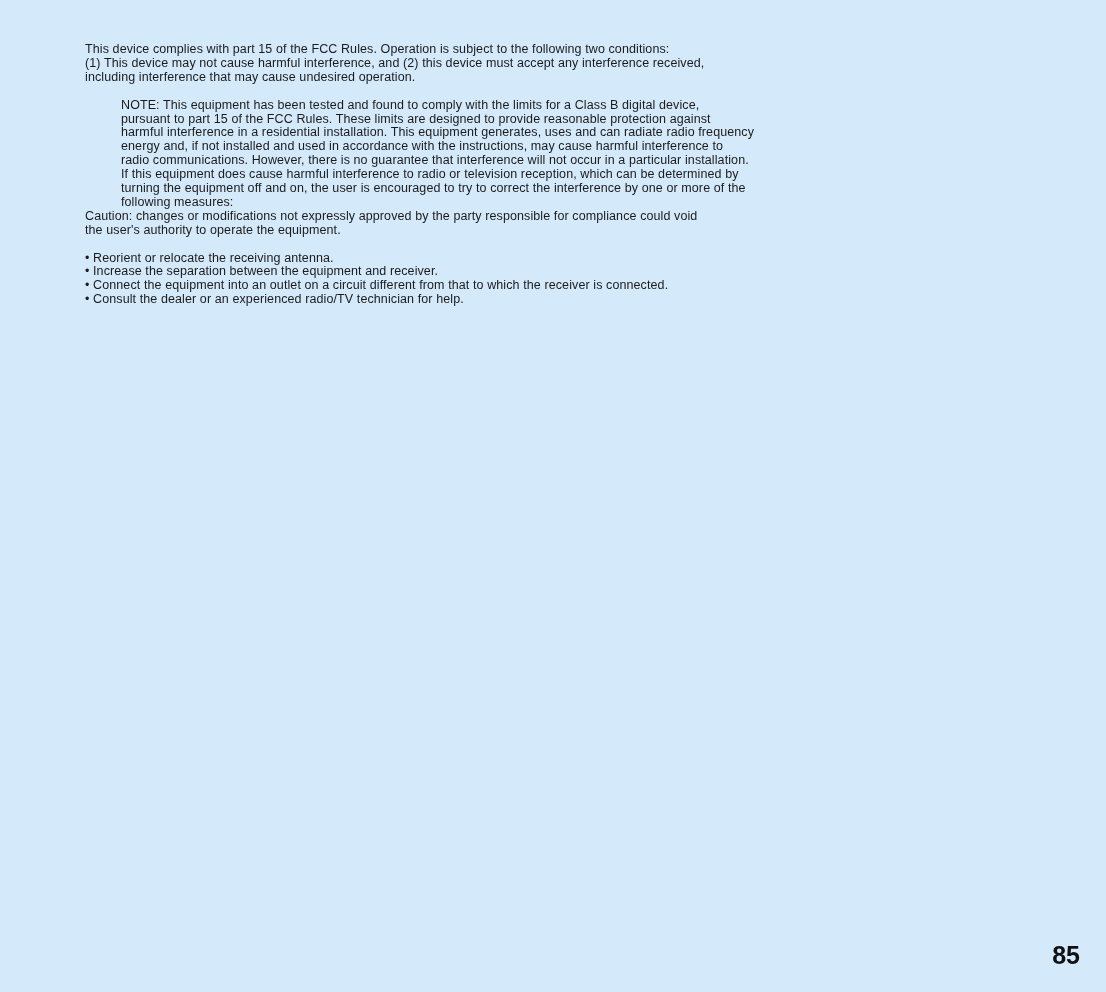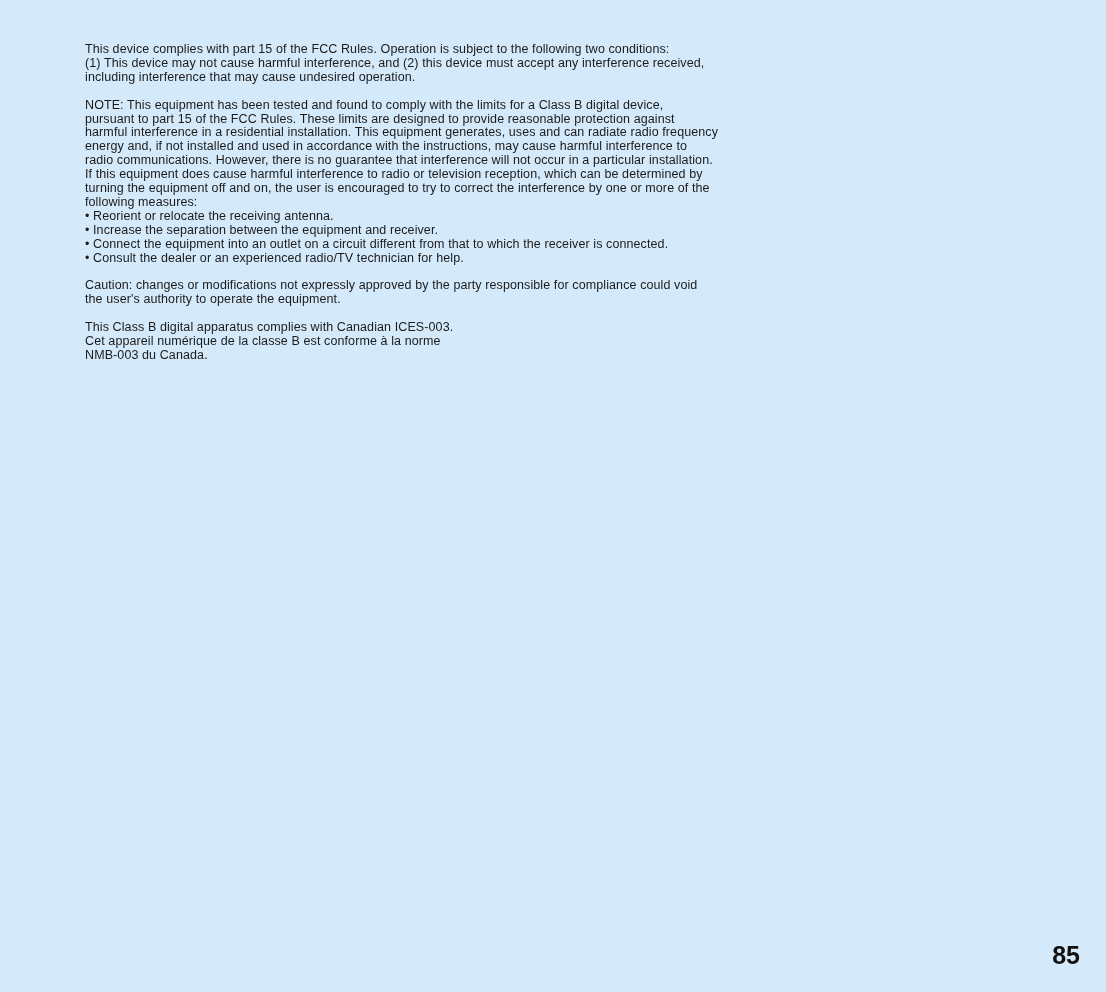--- a/index.html
+++ b/index.html
@@ -28,20 +28,21 @@
     font-size: 12.5px;
     line-height: 13.9px;
     letter-spacing: 0.1px;
   }
   .para {
     white-space: pre-line;
     margin: 0 0 13.9px 0;
   }
   .para.tight {
     margin-bottom: 0;
+    margin-left: 36px;
   }
   .page-number {
     position: absolute;
     top: 944px;
     left: 1030px;
     width: 50px;
     text-align: right;
     font-size: 25px;
     line-height: 22px;
     font-weight: 700;
@@ -60,28 +61,25 @@
 
     <p class="para tight">NOTE: This equipment has been tested and found to comply with the limits for a Class B digital device,
 pursuant to part 15 of the FCC Rules. These limits are designed to provide reasonable protection against
 harmful interference in a residential installation. This equipment generates, uses and can radiate radio frequency
 energy and, if not installed and used in accordance with the instructions, may cause harmful interference to
 radio communications. However, there is no guarantee that interference will not occur in a particular installation.
 If this equipment does cause harmful interference to radio or television reception, which can be determined by
 turning the equipment off and on, the user is encouraged to try to correct the interference by one or more of the
 following measures:</p>
 
+    <p class="para">Caution: changes or modifications not expressly approved by the party responsible for compliance could void
+the user's authority to operate the equipment.</p>
+
     <p class="para">• Reorient or relocate the receiving antenna.
 • Increase the separation between the equipment and receiver.
 • Connect the equipment into an outlet on a circuit different from that to which the receiver is connected.
 • Consult the dealer or an experienced radio/TV technician for help.</p>
 
-    <p class="para">Caution: changes or modifications not expressly approved by the party responsible for compliance could void
-the user's authority to operate the equipment.</p>
-
-    <p class="para">This Class B digital apparatus complies with Canadian ICES-003.
-Cet appareil numérique de la classe B est conforme à la norme
-NMB-003 du Canada.</p>
   </div>
 
   <div class="page-number">85</div>
 
 </div>
 
 </body></html>

